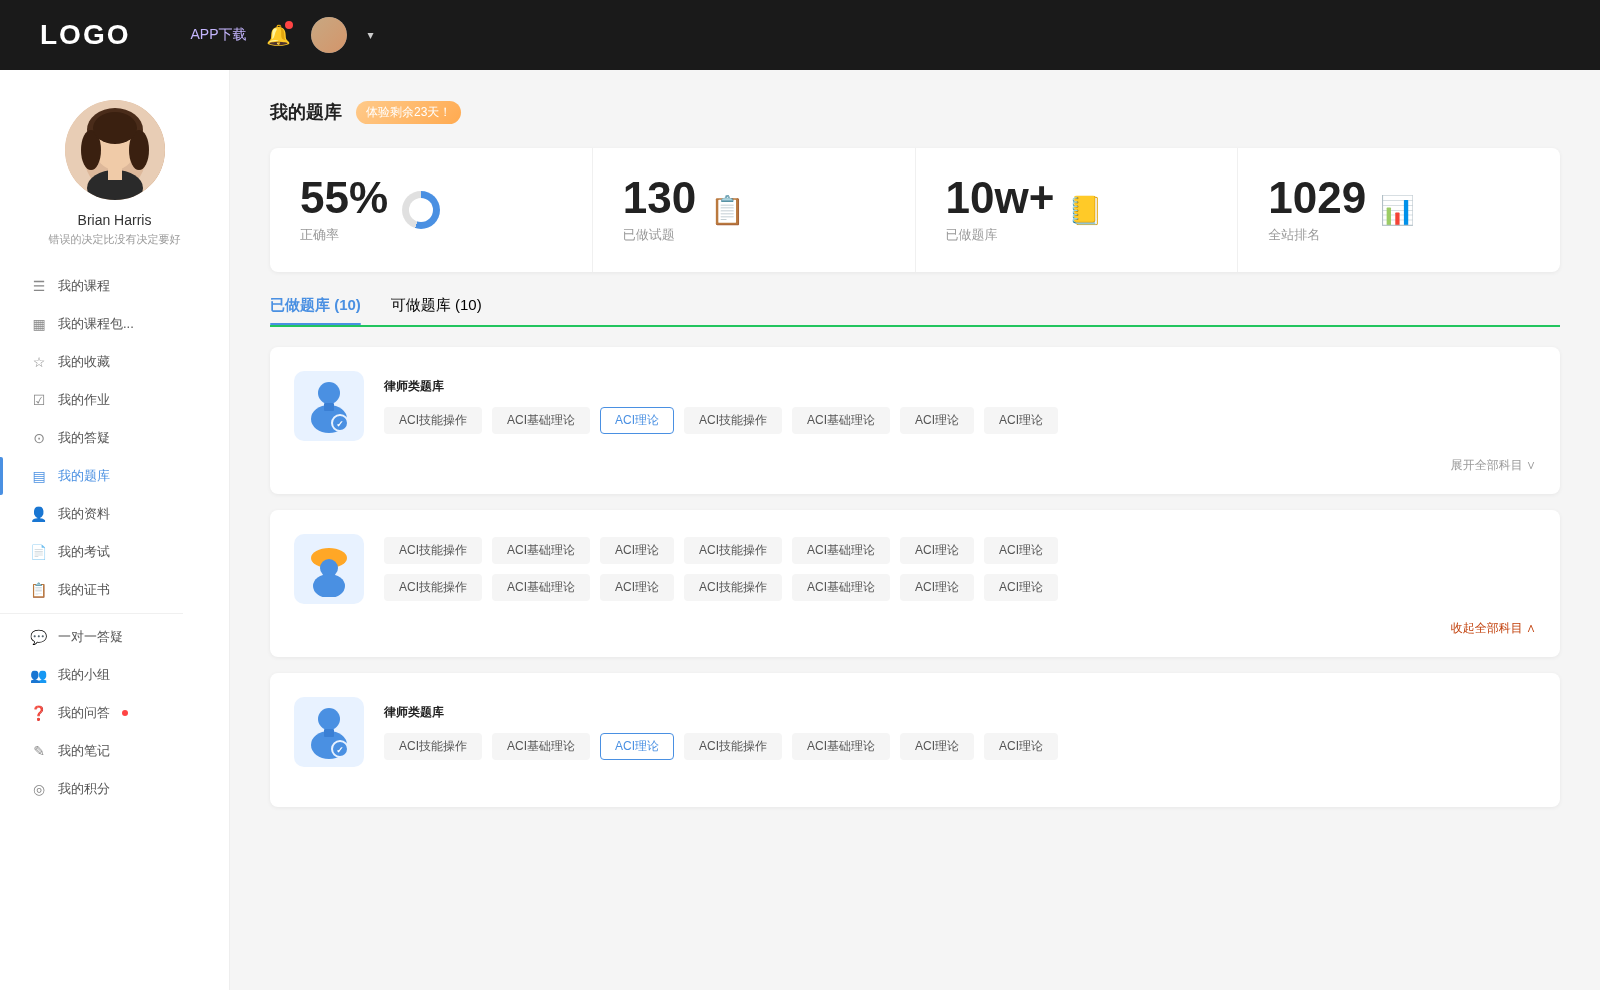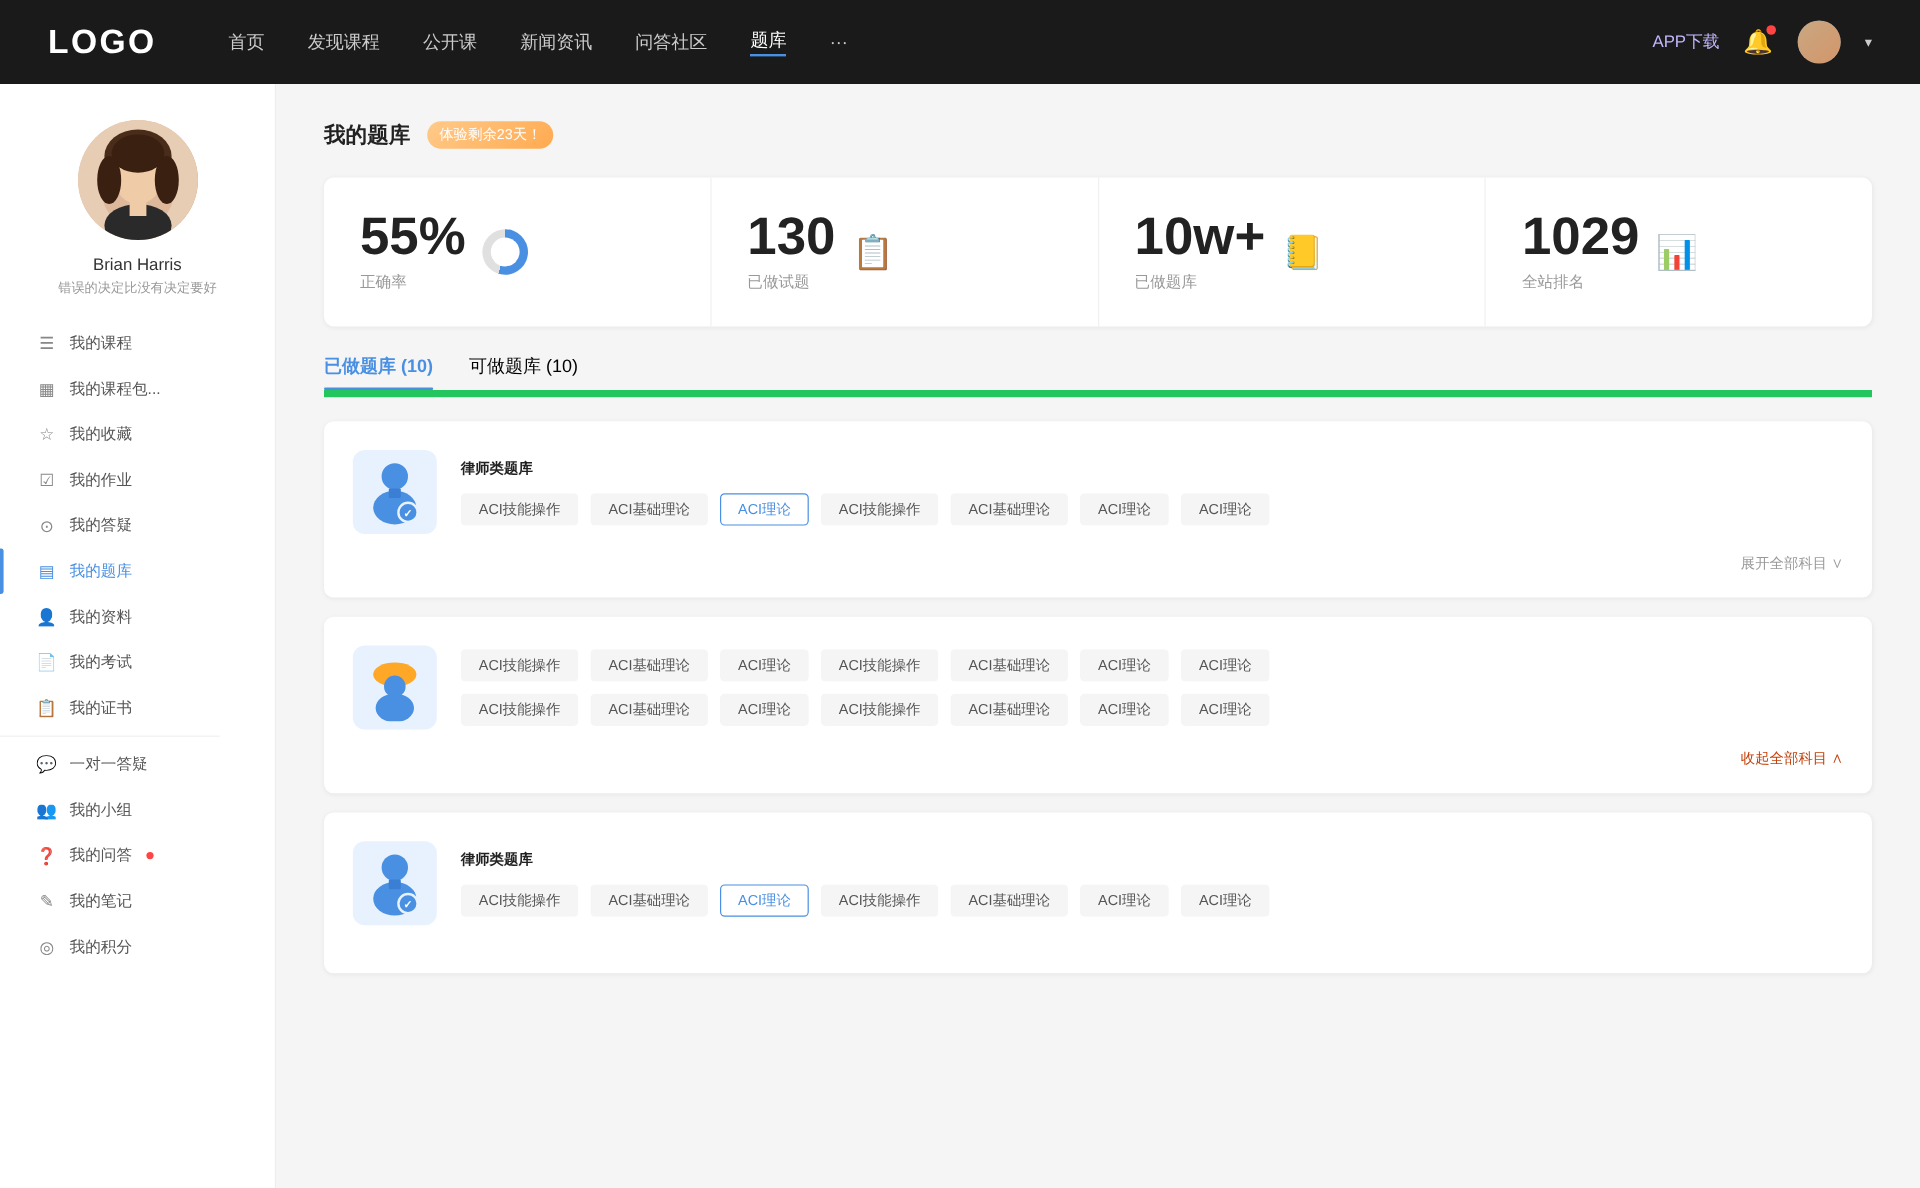--- a/index.html
+++ b/index.html
@@ -229,21 +229,21 @@
     }
     .stat-icon {
       font-size: 28px;
     }
 
     
     .tabs-bar {
       display: flex;
       gap: 30px;
       margin-bottom: 20px;
-      border-bottom: 6px solid #22c55e;
+      border-bottom: 2px solid #22c55e;
       padding-bottom: 0;
     }
     .tab-item {
       font-size: 15px;
       color: #000000;
       cursor: pointer;
       padding-bottom: 10px;
       position: relative;
     }
     .tab-item.active {
@@ -339,29 +339,20 @@
       width: 24px; height: 24px;
       background: #fff;
       border-radius: 50%;
     }
   </style>
 </head>
 <body>
 
 <nav class="navbar">
   <div class="navbar-logo">LOGO</div>
-  <div class="navbar-nav">
-    <a>首页</a>
-    <a>发现课程</a>
-    <a>公开课</a>
-    <a>新闻资讯</a>
-    <a>问答社区</a>
-    <a class="active">题库</a>
-    <a>···</a>
-  </div>
   <div class="navbar-right">
     <span class="navbar-app-download">APP下载</span>
     <div class="navbar-bell">
       <span class="navbar-bell-icon">🔔</span>
       <span class="navbar-bell-dot"></span>
     </div>
     <div class="navbar-avatar">
       <div class="navbar-avatar-img"></div>
     </div>
     <span class="navbar-chevron">▾</span>

